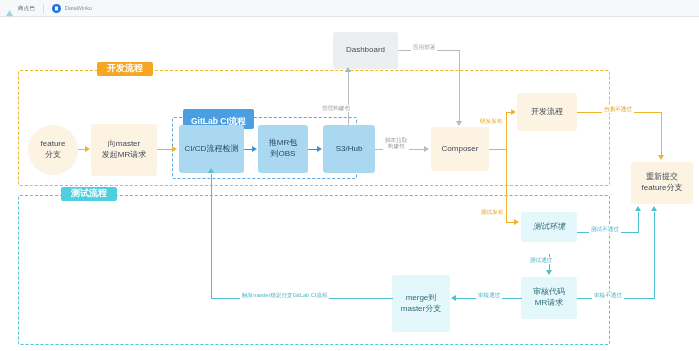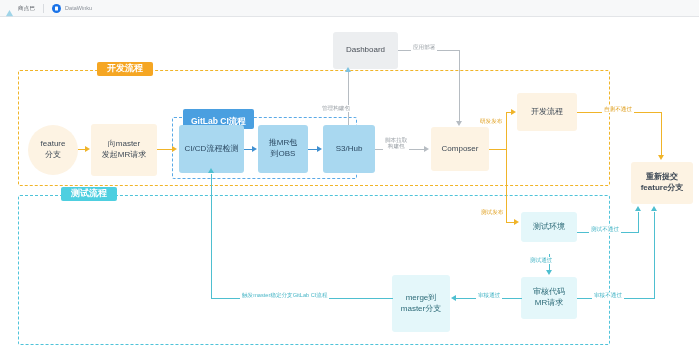--- a/index.html
+++ b/index.html
@@ -150,26 +150,26 @@
     </div>
 
     <div class="node n-gray" style="left:333px;top:15px;width:65px;height:37px;">
       <span class="lines">Dashboard</span>
     </div>
 
     <div class="node n-cream" style="left:517px;top:76px;width:60px;height:38px;">
       <span class="lines">开发流程</span>
     </div>
 
-    <div class="node n-cream" style="left:631px;top:145px;width:62px;height:42px;font-weight:bold;">
+    <div class="node n-cream" style="left:631px;top:145px;width:62px;height:42px;">
       <span class="lines">重新提交
 feature分支</span>
     </div>
 
-    <div class="node n-cyan" style="left:521px;top:195px;width:56px;height:30px;">
+    <div class="node n-cyan" style="left:521px;top:195px;width:56px;height:30px;font-style:italic;">
       <span class="lines">测试环境</span>
     </div>
 
     <div class="node n-cyan" style="left:521px;top:260px;width:56px;height:42px;">
       <span class="lines">审核代码
 MR请求</span>
     </div>
 
     <div class="node n-cyan" style="left:392px;top:258px;width:58px;height:57px;">
       <span class="lines">merge到

